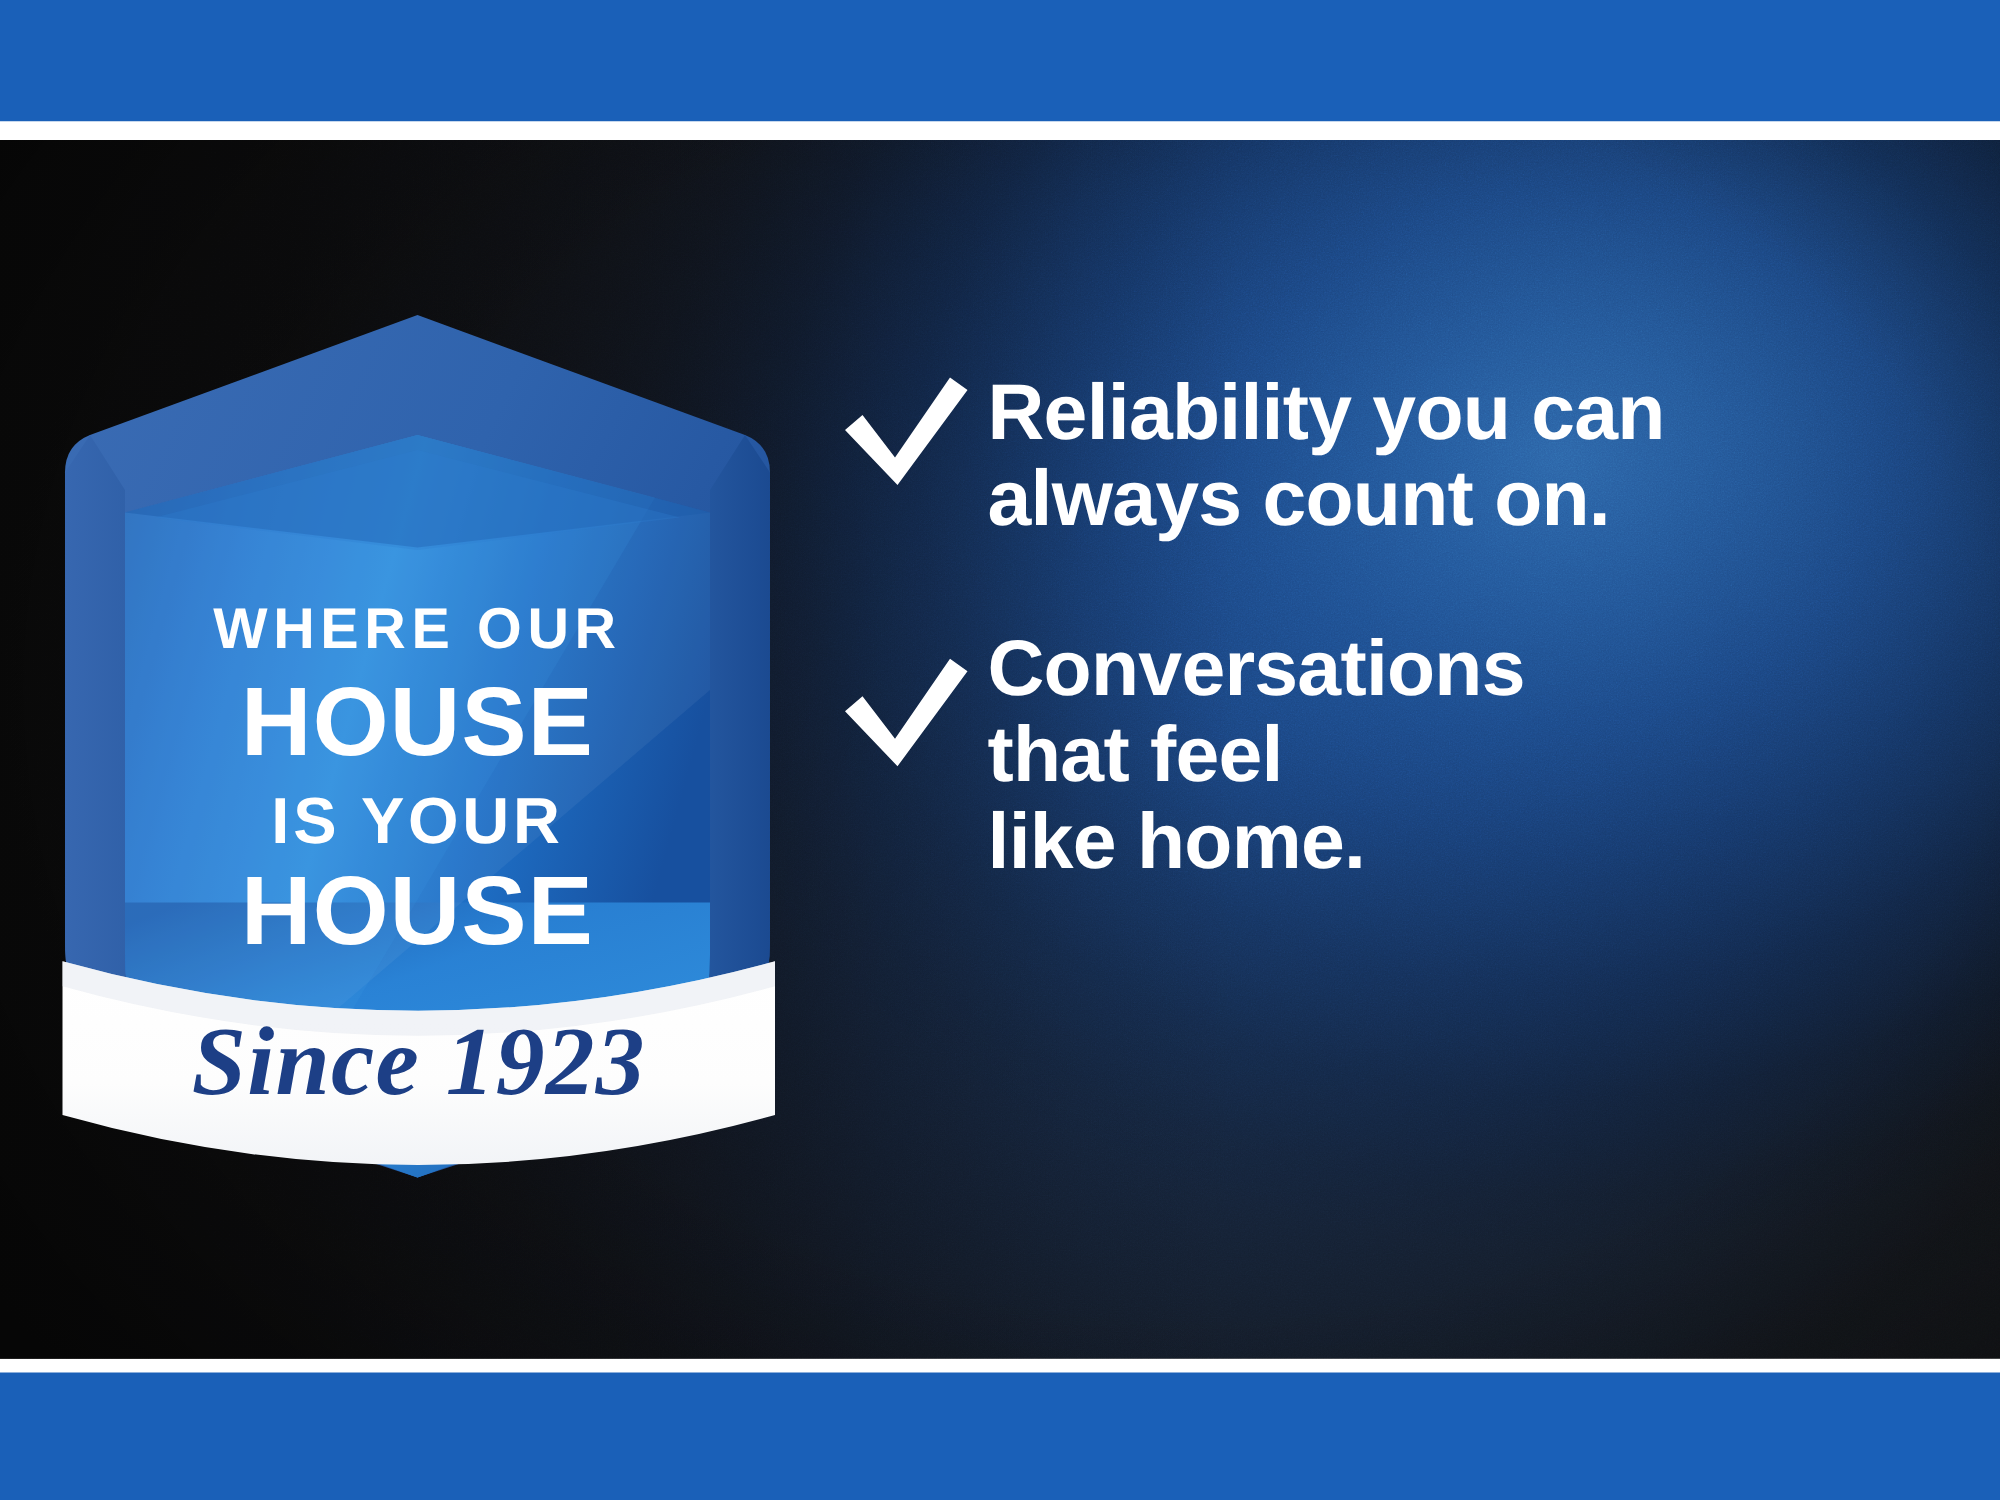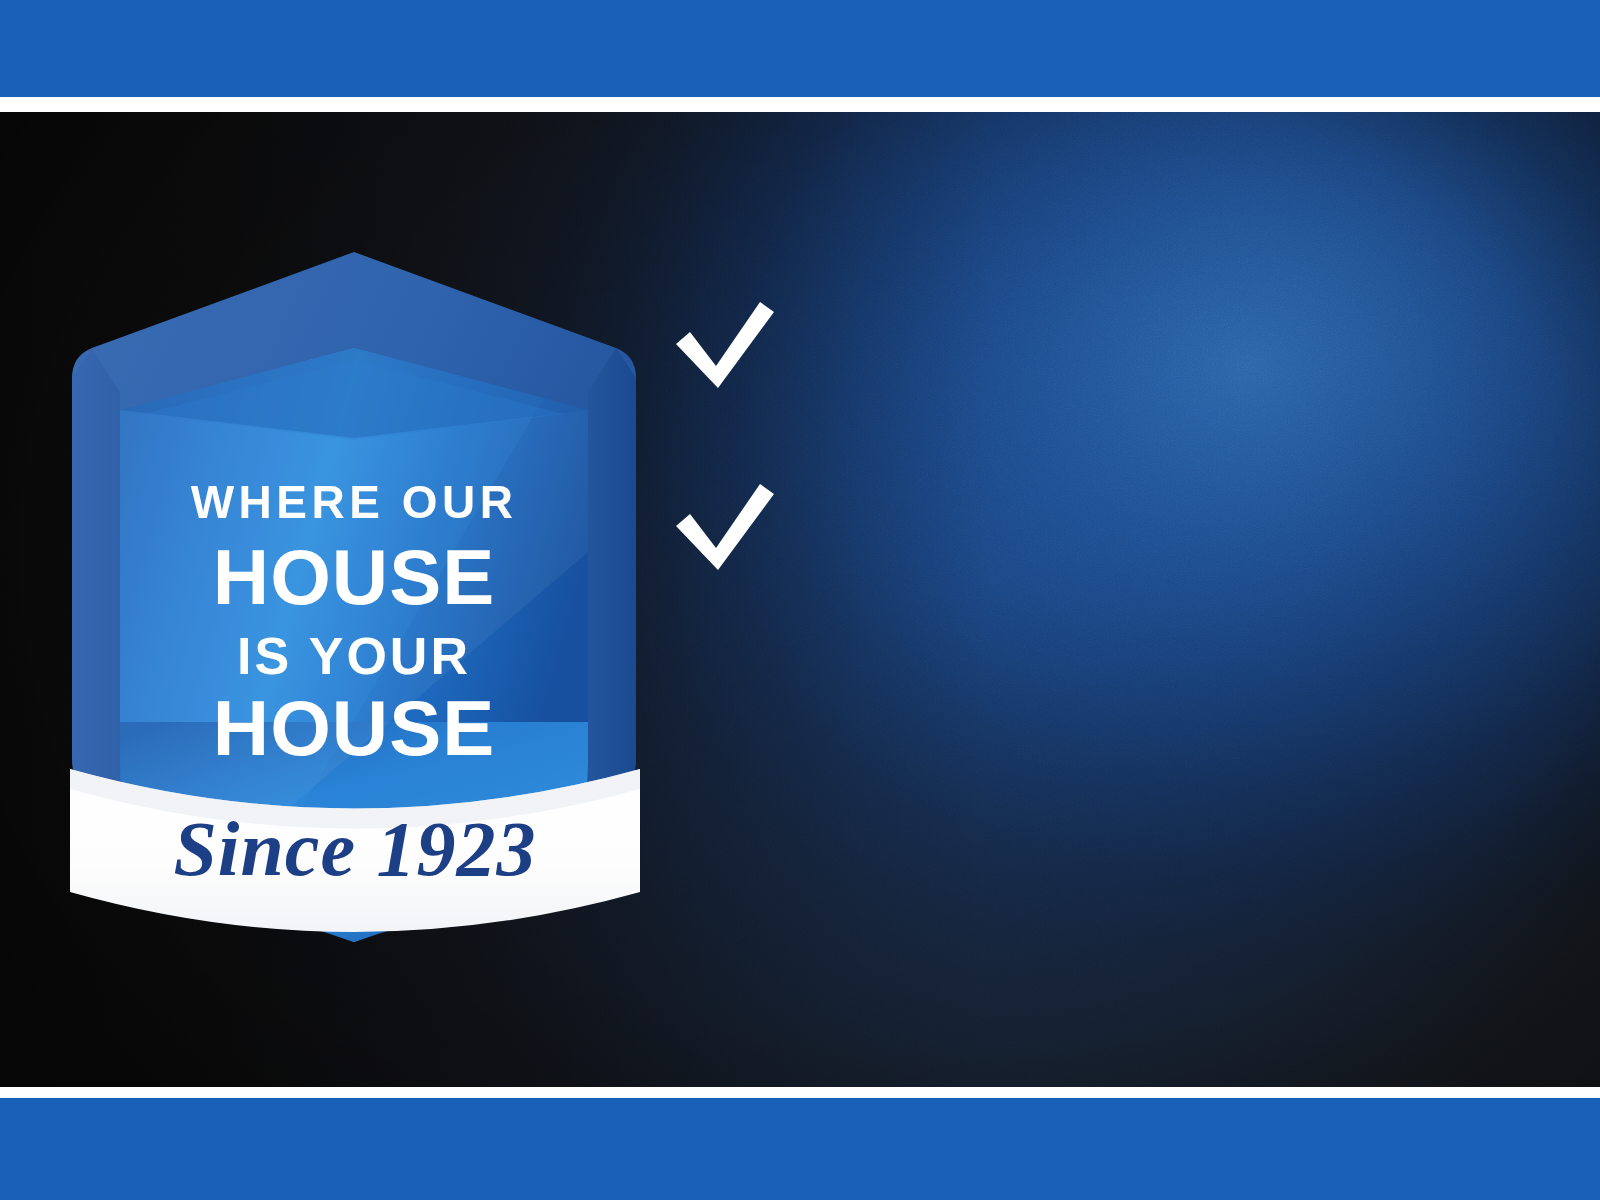--- a/index.html
+++ b/index.html
@@ -62,21 +62,21 @@
     background:radial-gradient(ellipse 1150px 900px at 60% 45%,
       rgba(0,0,0,0) 55%, rgba(0,0,0,0.22) 80%, rgba(0,0,0,0.55) 100%);
   }
   
   #grain{
     position:absolute;left:-10px;top:-10px;width:calc(100% + 20px);height:calc(100% + 20px);
     opacity:.30;mix-blend-mode:overlay;pointer-events:none;
   }
 
   
-  #badge{position:absolute;left:64px;top:140px;width:580px;height:690px;}
+  #badge{position:absolute;left:44px;top:140px;width:580px;height:690px;}
   #badge svg{display:block;width:100%;height:100%;overflow:visible;}
 
   .shield-txt{
     fill:#ffffff;
     font-family:"Liberation Sans", sans-serif;
     font-weight:bold;
     text-anchor:middle;
   }
   .st-small{font-size:46px;letter-spacing:4.5px;}
   .st-big{font-size:78px;letter-spacing:1px;}
@@ -216,29 +216,34 @@
     </div>
 
     <div id="bullets">
 
       <div class="bullet" id="bullet-1">
         <div class="check">
           <svg viewBox="0 0 104 92" xmlns="http://www.w3.org/2000/svg">
             <path d="M4,44 L18,32 L44,66 L88,2 L102,12 L46,88 Z" fill="#ffffff"></path>
           </svg>
         </div>
+        <div class="btext">Reliability you can
+always count on.</div>
       </div>
 
 
       <div class="bullet" id="bullet-3">
         <div class="check">
           <svg viewBox="0 0 104 92" xmlns="http://www.w3.org/2000/svg">
             <path d="M4,44 L18,32 L44,66 L88,2 L102,12 L46,88 Z" fill="#ffffff"></path>
           </svg>
         </div>
+        <div class="btext">Conversations
+that feel
+like home.</div>
       </div>
 
     </div>
   </div>
 
   <div class="brand-bar" id="bar-bottom"></div>
 
 </div>
 
 </body></html>

